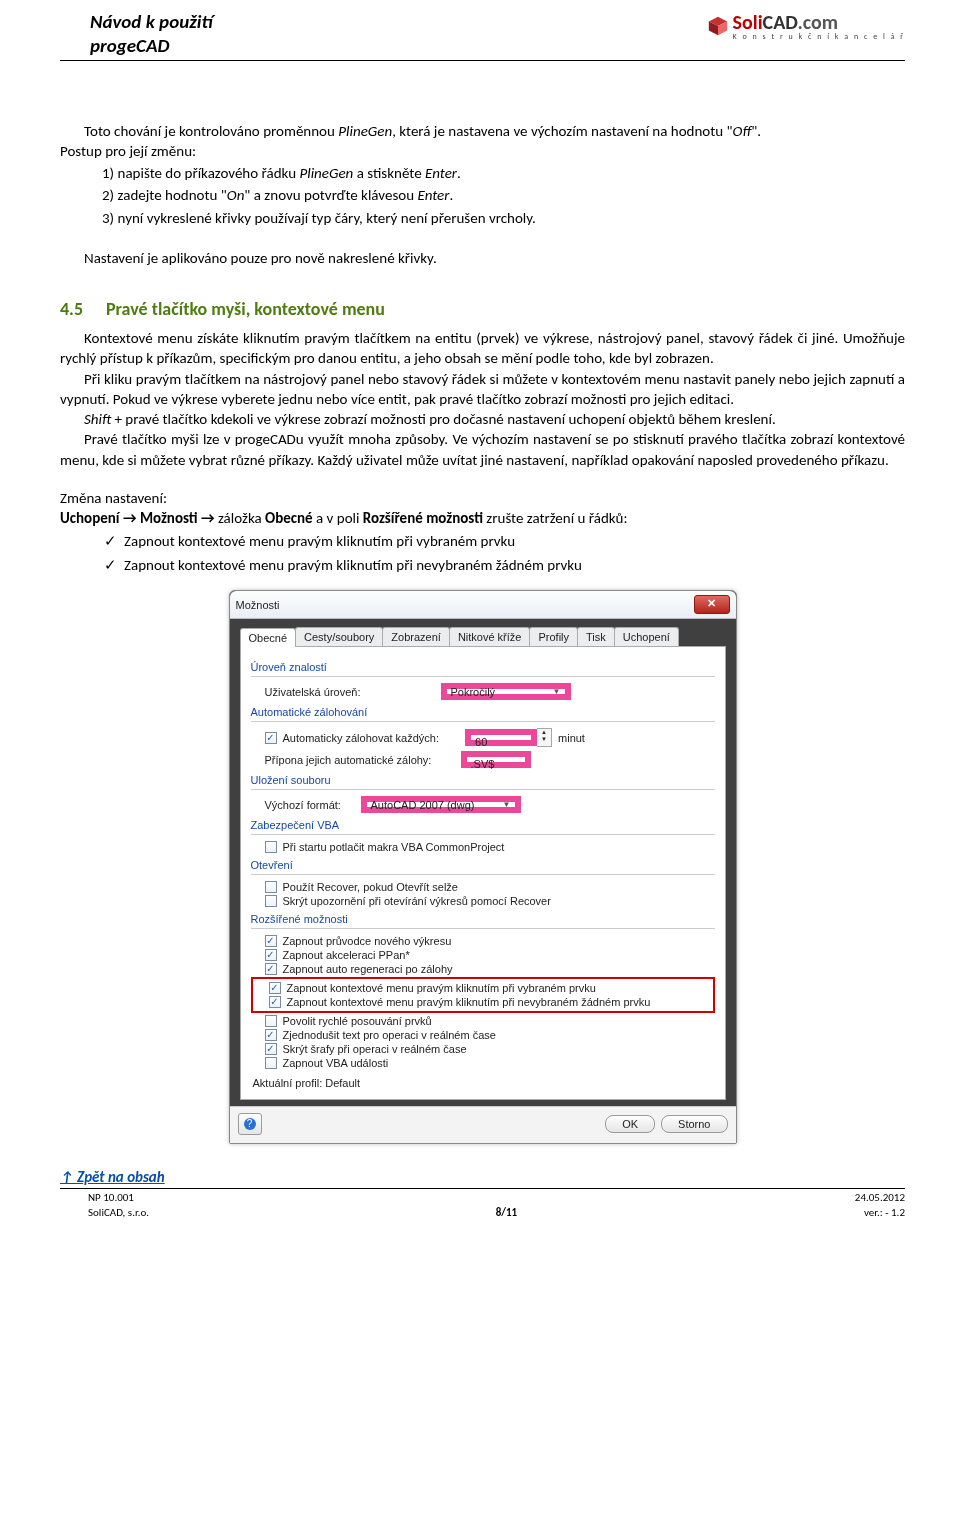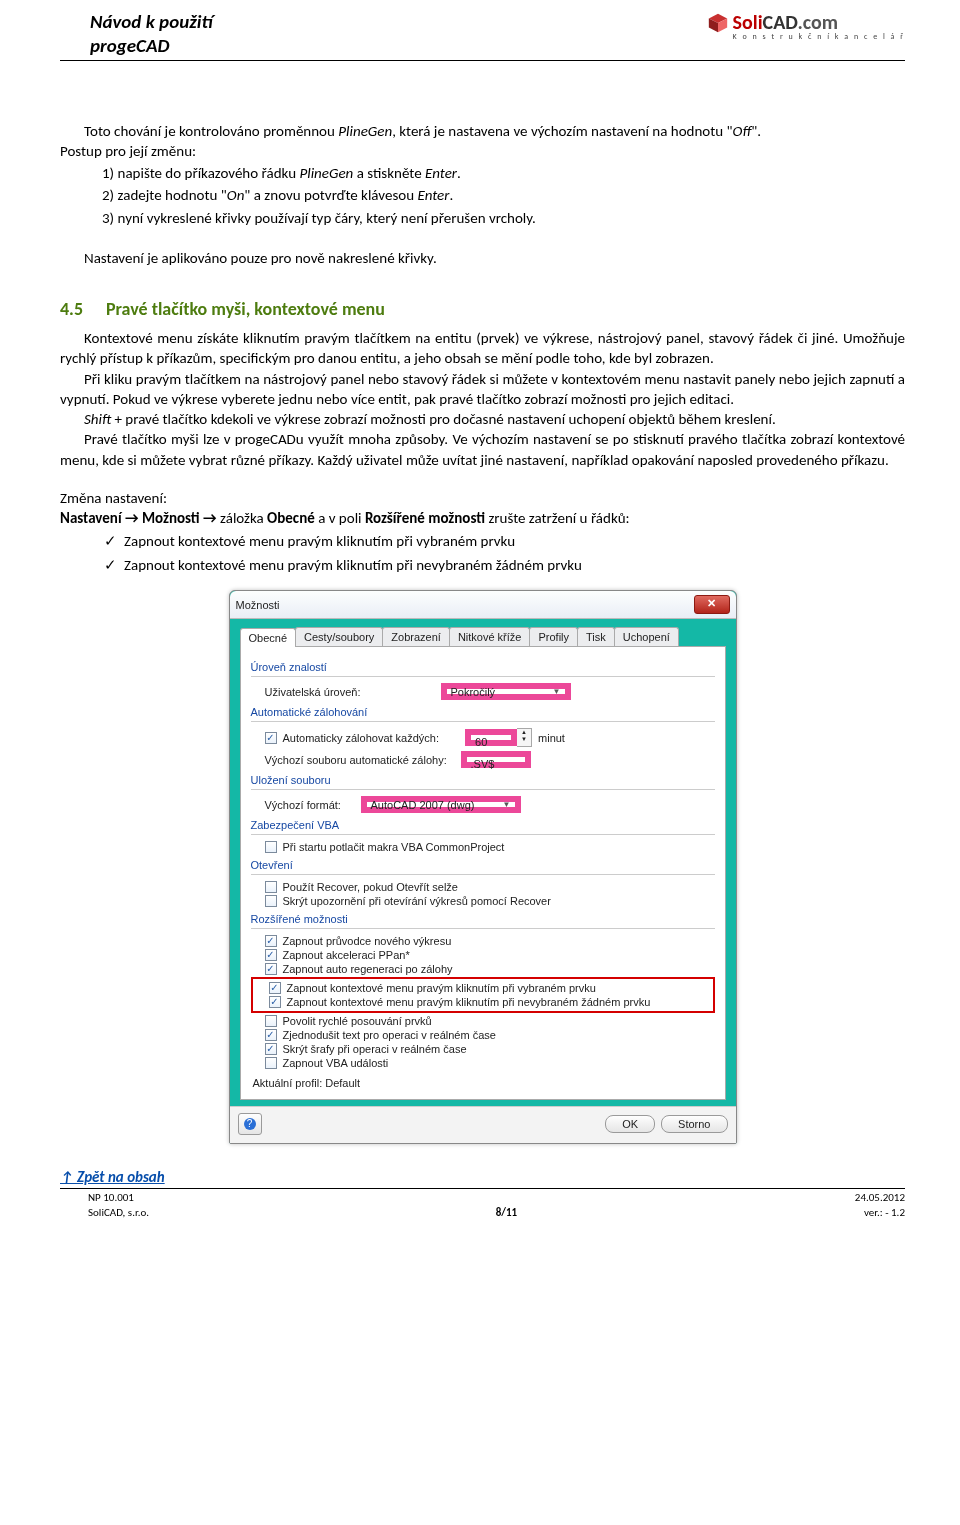--- a/index.html
+++ b/index.html
@@ -25,21 +25,21 @@
   }
   .header-left {
     font-style: italic;
     font-weight: bold;
     font-size: 19px;
     line-height: 1.25;
     padding-left: 30px;
   }
   .logo-box {
     display: flex;
-    align-items: flex-start;
+    align-items: center;
     gap: 4px;
     padding-top: 2px;
   }
   .logo-cube {
     width: 22px;
     height: 22px;
     display: inline-block;
   }
   .logo-text {
     display: flex;
@@ -91,21 +91,21 @@
   }
   
   .shot-wrap {
     margin: 14px auto 0 auto;
     width: 508px;
   }
   .dialog {
     font-family: Tahoma, Arial, sans-serif;
     font-size: 11px;
     color: #222;
-    background: #14b8a6;
+    background: #404040;
     border: 1px solid #888;
     border-radius: 6px 6px 2px 2px;
     box-shadow: 0 0 4px rgba(0,0,0,.25);
   }
   .dlg-title {
     display: flex;
     justify-content: space-between;
     align-items: center;
     background: linear-gradient(#fdfefe,#e9eef6);
     border-bottom: 1px solid #bbb;
@@ -178,21 +178,21 @@
     padding: 1px 4px;
     height: 17px;
     box-sizing: border-box;
     font-size: 11px;
   }
   .combo { width: 130px; display:flex; justify-content:space-between; align-items:center;}
   .combo .arrow { font-size:8px; color:#555; }
   .spin {
     display:flex; align-items:center; gap:0;
   }
-  .spin .textin { width: 52px; }
+  .spin .textin { width: 72px; }
   .spin .ud {
     width: 14px; height: 17px; border:1px solid #a8a8a8; border-left:none;
     display:flex; flex-direction:column; font-size:6px; line-height:7px; text-align:center; background:#f6f6f6;
   }
   .cb-row {
     display: flex;
     align-items: center;
     gap: 6px;
     margin: 2px 0;
     padding-left: 14px;
@@ -302,21 +302,21 @@
     <p class="para indent">Kontextové menu získáte kliknutím pravým tlačítkem na entitu (prvek) ve výkrese, nástrojový panel, stavový řádek či jiné. Umožňuje rychlý přístup k příkazům, specifickým pro danou entitu, a jeho obsah se mění podle toho, kde byl zobrazen.</p>
     <p class="para indent">Při kliku pravým tlačítkem na nástrojový panel nebo stavový řádek si můžete v kontextovém menu nastavit panely nebo jejich zapnutí a vypnutí. Pokud ve výkrese vyberete jednu nebo více entit, pak pravé tlačítko zobrazí možnosti pro jejich editaci.</p>
     <p class="para indent">
       <span class="italic">Shift</span><span> + pravé tlačítko kdekoli ve výkrese zobrazí možnosti pro dočasné nastavení uchopení objektů během kreslení.</span>
     </p>
     <p class="para indent">Pravé tlačítko myši lze v progeCADu využít mnoha způsoby. Ve výchozím nastavení se po stisknutí pravého tlačítka zobrazí kontextové menu, kde si můžete vybrat různé příkazy. Každý uživatel může uvítat jiné nastavení, například opakování naposled provedeného příkazu.</p>
 
     <div class="spacer"></div>
     <p class="para">Změna nastavení:</p>
     <p class="para">
-      <b><span>Nastavení → Možnosti → </span></b><span>záložka </span><b><span>Obecné</span></b><span> a v poli </span><b><span>Rozšířené možnosti</span></b><span> zrušte zatržení u řádků:</span>
+      <b><span>Uchopení → Možnosti → </span></b><span>záložka </span><b><span>Obecné</span></b><span> a v poli </span><b><span>Rozšířené možnosti</span></b><span> zrušte zatržení u řádků:</span>
     </p>
     <div class="checklist">
       <span class="checkmark">✓</span><span>Zapnout kontextové menu pravým kliknutím při vybraném prvku</span>
     </div>
     <div class="checklist">
       <span class="checkmark">✓</span><span>Zapnout kontextové menu pravým kliknutím při nevybraném žádném prvku</span>
     </div>
 
     <div class="shot-wrap">
       <div class="dialog">
@@ -354,21 +354,21 @@
               <span class="spin" style="margin-left:20px">
                 <span class="textin">60</span>
                 <span class="ud">
                     <span>▲</span>
                     <span>▼</span>
                   </span>
               </span>
               <span>minut</span>
             </div>
             <div class="field-row">
-              <span class="field-label" style="flex:0 0 190px">Výchozí souboru automatické zálohy:</span>
+              <span class="field-label" style="flex:0 0 190px">Přípona jejich automatické zálohy:</span>
               <span class="textin" style="width:70px">.SV$</span>
             </div>
 
             <div class="group-label">Uložení souboru</div>
               <hr class="hr">
             <div class="field-row">
               <span class="field-label" style="flex:0 0 90px">Výchozí formát:</span>
               <span class="combo" style="width:160px">
                   <span>AutoCAD 2007 (dwg)</span>
                   <span class="arrow">▼</span>

